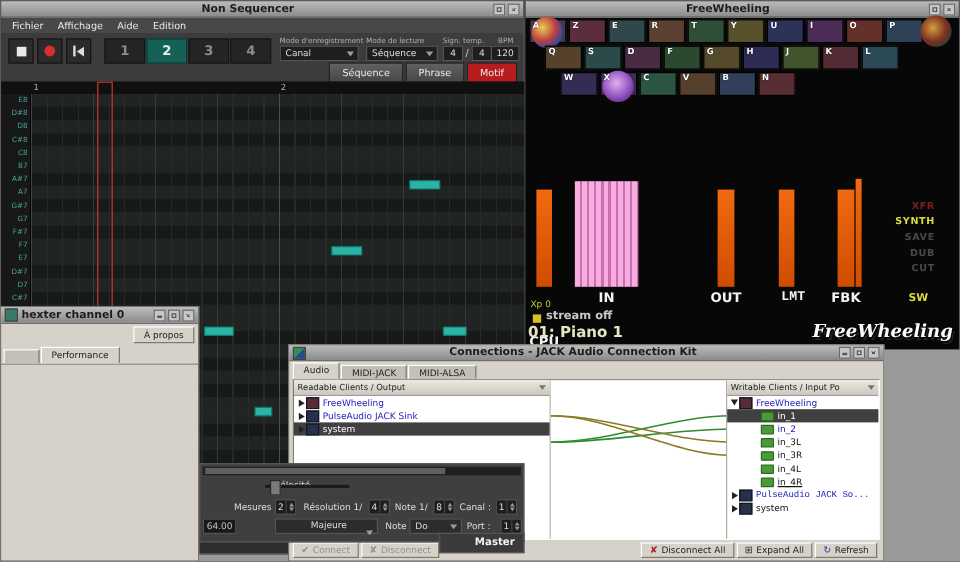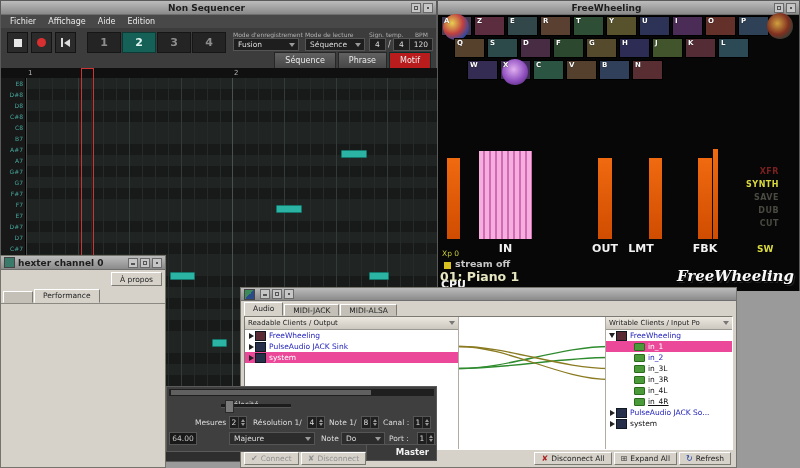--- a/index.html
+++ b/index.html
@@ -132,21 +132,21 @@
               border-color:#7a7a72 #ffffff #ffffff #7a7a72;background:#fff;}
   .pane{position:absolute;top:0;bottom:0;background:#fff;}
   #jack-lpane{left:0;width:213px;border-right: 1px solid #b0aca4;}
   #jack-conn{left:214px;width:151px;}
   #jack-rpane{right:0;width:126px;border-left:1px solid #b0aca4;}
   .phead{height:13px;background:linear-gradient(#ece8e0,#ccc8c0);border-bottom:1px solid #9a9a92;
          font-size:7px;color:#222;padding:2px 3px 0 3px;box-sizing:border-box;display:flex;}
   .phead .pa{margin-left:auto;width:0;height:0;border-top:4px solid #777;border-left:3px solid transparent;
              border-right:3px solid transparent;margin-top:2px;}
   .trow{height:11px;display:flex;align-items:center;font-size:7.5px;padding-left:2px;white-space:nowrap;overflow:hidden;}
-  .trow.sel{background:#ec4899;}
+  .trow.sel{background:#404040;}
   .trow.sel .lbl{color:#fff !important;}
   .trow .lbl{color:#111;}
   .exp{width:8px;display:flex;justify-content:center;flex:none;}
   .exp-r{width:0;height:0;border-left:5px solid #222;border-top:3.5px solid transparent;border-bottom:3.5px solid transparent;}
   .exp-d{width:0;height:0;border-top:5px solid #222;border-left:3.5px solid transparent;border-right:3.5px solid transparent;}
   .cicon{width:9px;height:8px;border:1px solid #101820;margin-right:3px;flex:none;}
   .picon{width:9px;height:6px;background:#4a9a3a;border:1px solid #2a6a1a;border-radius:1px;margin-right:3px;flex:none;}
   .ind1{padding-left:20px;}
   #jack-btns{position:absolute;left:3px;right:3px;bottom:2px;height:13px;display:flex;}
   .jbtn{height:13px;display:flex;align-items:center;padding:0 6px;font-size:7.5px;color:#222;
@@ -188,21 +188,21 @@
       </div>
       <div id="pat-tabs">
           <div class="pat-tab">1</div>
           <div class="pat-tab active">2</div>
           <div class="pat-tab">3</div>
           <div class="pat-tab">4</div>
         </div>
 
       <span class="tl" style="left:232px;top:3px;">Mode d'enregistrement</span>
       <span class="dcombo" style="left:232px;top:10px;width:66px;">
-        <span>Fusion</span>
+        <span>Canal</span>
           <i class="ca"></i>
       </span>
       <span class="tl" style="left:304px;top:3px;">Mode de lecture</span>
       <span class="dcombo" style="left:304px;top:10px;width:60px;">
         <span>Séquence</span>
           <i class="ca"></i>
       </span>
       <span class="tl" style="left:368px;top:3px;">Sign. temp.</span>
       <span class="spin" style="left:368px;top:10px;width:17px;">
         <span class="v">4</span>
@@ -387,21 +387,21 @@
         </div>
       <div id="fw-corner-logo"></div>
       <div id="fw-meters">
           <div class="mbar" style="left: 9px; top: 143px; width: 13px; height: 81px;"></div>
           <div class="mlabel" style="left: -6.5px; margin-top: 36px;">CPU</div>
           <div class="mbar striped" style="left: 41px; top: 136px; width: 53px; height: 88px;"></div>
           <div class="mlabel" style="left: 45.5px;">IN</div>
           <div class="mbar" style="left: 160px; top: 143px; width: 14px; height: 81px;"></div>
           <div class="mlabel" style="left: 145px;">OUT</div>
           <div class="mbar" style="left: 211px; top: 143px; width: 13px; height: 81px;"></div>
-          <div class="mlabel" style="left: 181px;">LMT</div>
+          <div class="mlabel" style="left: 201px; font-family: Liberation Mono, monospace;">LMT</div>
           <div class="mbar" style="left: 260px; top: 143px; width: 14px; height: 81px;"></div>
           <div class="mbar" style="left: 275px; top: 134px; width: 5px; height: 90px;"></div>
           <div class="mlabel" style="left: 245px;">FBK</div>
         </div>
       <div id="fw-side">
           <div class="fw-side" style="top: 152px; color: rgb(122, 32, 32);">XFR</div>
           <div class="fw-side" style="top: 165px; color: rgb(216, 216, 64);">SYNTH</div>
           <div class="fw-side" style="top: 178px; color: rgb(74, 74, 66);">SAVE</div>
           <div class="fw-side" style="top: 191px; color: rgb(74, 74, 66);">DUB</div>
           <div class="fw-side" style="top: 204px; color: rgb(74, 74, 66);">CUT</div>
@@ -411,20 +411,21 @@
       <div id="fw-stream-icon"></div>
       <div id="fw-stream">stream off</div>
       <div id="fw-patch">01: Piano 1</div>
       <div id="fw-logo">FreeWheeling</div>
     </div>
   </div>
 
   <div id="jack-win" class="window lightwin">
     <div class="titlebar">
       <span class="wicon" style="background:linear-gradient(135deg,#3a8a5a 50%,#2a4a8a 50%);"></span>
+      <span class="ttext">Connections - JACK Audio Connection Kit</span>
       <span class="tbtn min"></span>
       <span class="tbtn"></span>
       <span class="tbtn close"></span>
     </div>
     <div id="jack-tabs">
         <div class="tab active">Audio</div>
         <div class="tab">MIDI-JACK</div>
         <div class="tab">MIDI-ALSA</div>
       </div>
     <div id="jack-frame">
@@ -506,21 +507,21 @@
             <div class="trow ind1">
               <span class="exp"></span>
               <span class="picon"></span>
               <span class="lbl" style="color: rgb(17, 17, 17); text-decoration: underline;">in_4R</span>
             </div>
             <div class="trow">
               <span class="exp">
                 <i class="exp-r"></i>
               </span>
               <span class="cicon" style="background: rgb(38, 48, 74);"></span>
-              <span class="lbl" style="color: rgb(34, 34, 187);">PulseAudio JACK So...</span>
+              <span class="lbl" style="color: rgb(34, 34, 187); font-family: Liberation Mono, monospace;">PulseAudio JACK So...</span>
             </div>
             <div class="trow">
               <span class="exp">
                 <i class="exp-r"></i>
               </span>
               <span class="cicon" style="background: rgb(38, 48, 74);"></span>
               <span class="lbl" style="color: rgb(17, 17, 17);">system</span>
             </div>
           </div>
       </div>
@@ -586,21 +587,21 @@
     <span class="flabel" style="left:216px;top:31px;">Canal :</span>
     <span class="spin" style="left:246px;top:29px;width:18px;">
       <span class="v">1</span>
       <span class="arr">
           <i class="u"></i>
           <i class="d"></i>
         </span>
     </span>
 
     <span class="valbox" style="left:2px;top:45px;width:28px;">64.00</span>
-    <span class="dcombo" style="left:62px;top:45px;width:86px;background:#2c2c2c;">
+    <span class="dcombo" style="left:62px;top:45px;width:86px;background:#2c2c2c;flex-direction:column;">
       <span>Majeure</span>
         <i class="ca"></i>
     </span>
     <span class="flabel" style="left:154px;top:47px;">Note</span>
     <span class="dcombo" style="left:174px;top:45px;width:44px;background:#2c2c2c;">
       <span>Do</span>
         <i class="ca"></i>
     </span>
     <span class="flabel" style="left:222px;top:47px;">Port :</span>
     <span class="spin" style="left:250px;top:45px;width:18px;">

